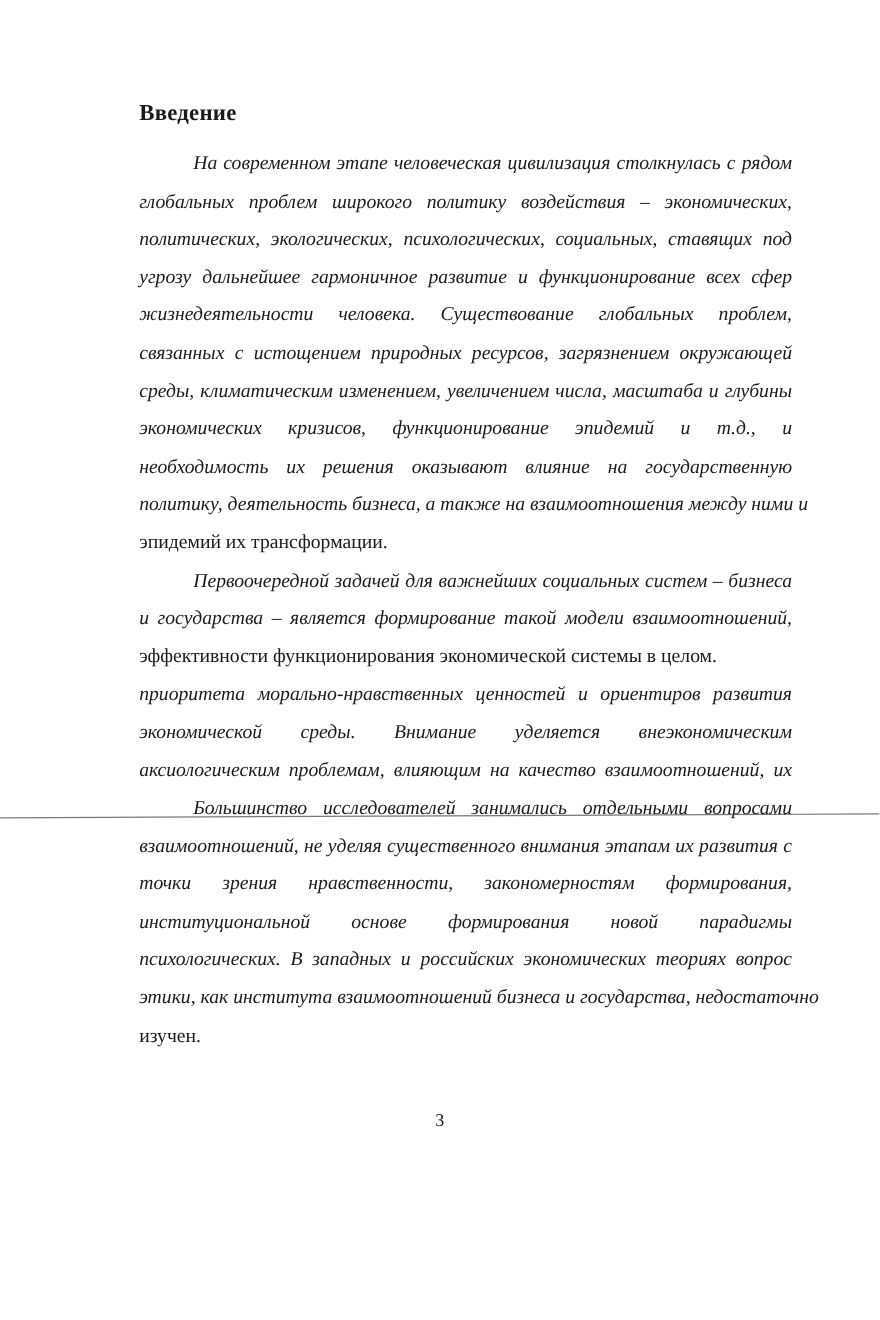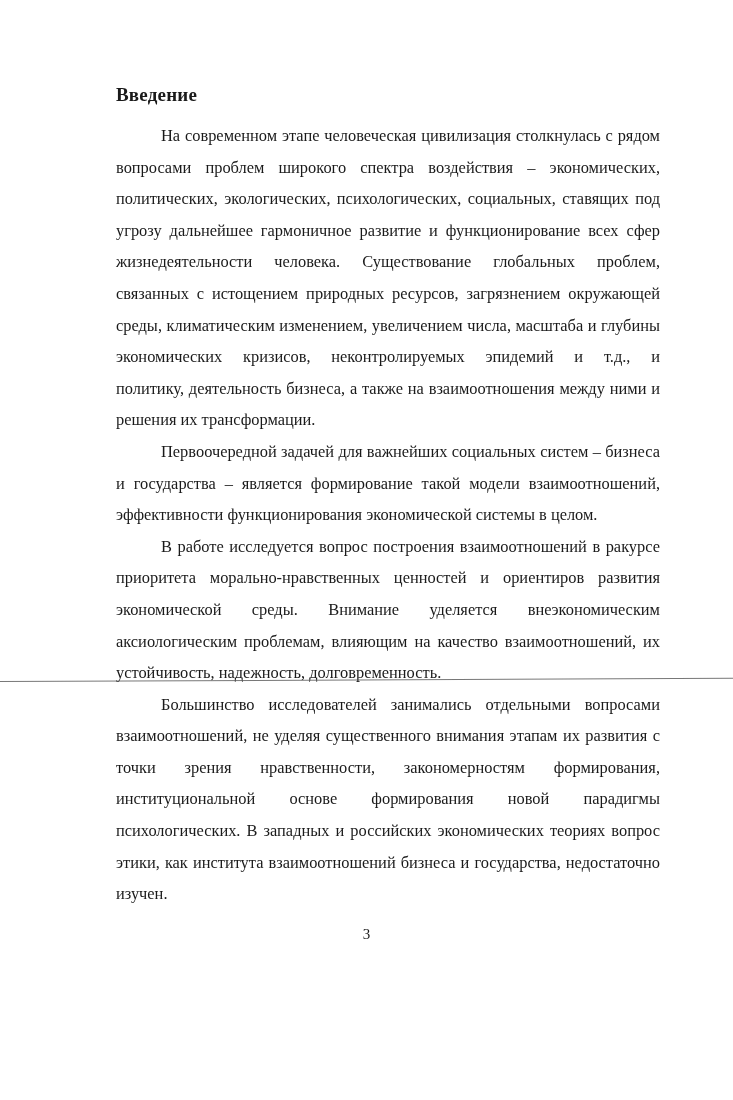--- a/index.html
+++ b/index.html
@@ -38,20 +38,21 @@
     }
     .line {
       height: 31.6px;
       line-height: 31.6px;
       font-size: 16.4px;
       white-space: nowrap;
     }
     .line.justify {
       text-align: justify;
       text-align-last: justify;
+      font-style: italic;
     }
     .line.indent {
       padding-left: 45px;
     }
     .scan-line {
       position: absolute;
       left: 0;
       top: 681px;
       width: 733px;
       height: 0;
@@ -70,37 +71,36 @@
     }
   </style>
 </head>
 <body>
 
 <div class="page">
   <h1 class="heading">Введение</h1>
 
   <div class="body-text" id="body-text">
       <div class="line justify indent">На современном этапе человеческая цивилизация столкнулась с  рядом</div>
-      <div class="line justify">вопросами проблем широкого спектра воздействия – экономических,</div>
+      <div class="line justify">глобальных проблем широкого политику воздействия – экономических,</div>
       <div class="line justify">политических, экологических, психологических, социальных, ставящих под</div>
       <div class="line justify">угрозу дальнейшее гармоничное развитие и функционирование всех сфер</div>
       <div class="line justify">жизнедеятельности человека. Существование глобальных проблем,</div>
       <div class="line justify">связанных с истощением природных ресурсов, загрязнением окружающей</div>
       <div class="line justify">среды, климатическим изменением, увеличением числа, масштаба и глубины</div>
-      <div class="line justify">экономических кризисов, неконтролируемых эпидемий и т.д., и</div>
+      <div class="line justify">экономических кризисов, функционирование эпидемий и т.д., и</div>
+      <div class="line justify">необходимость их решения оказывают влияние на государственную</div>
       <div class="line justify">политику, деятельность бизнеса, а также на взаимоотношения между ними и</div>
-      <div class="line">решения их трансформации.</div>
+      <div class="line">эпидемий их трансформации.</div>
       <div class="line justify indent">Первоочередной задачей для важнейших социальных систем – бизнеса</div>
       <div class="line justify">и государства – является формирование такой модели взаимоотношений,</div>
       <div class="line">эффективности функционирования экономической системы в целом.</div>
-      <div class="line justify indent">В работе исследуется вопрос построения взаимоотношений в ракурсе</div>
       <div class="line justify">приоритета морально-нравственных ценностей и ориентиров развития</div>
       <div class="line justify">экономической среды. Внимание уделяется внеэкономическим</div>
       <div class="line justify">аксиологическим проблемам, влияющим на качество взаимоотношений, их</div>
-      <div class="line">устойчивость, надежность, долговременность.</div>
       <div class="line justify indent">Большинство исследователей занимались отдельными вопросами</div>
       <div class="line justify">взаимоотношений, не уделяя существенного внимания этапам их развития с</div>
       <div class="line justify">точки зрения нравственности, закономерностям формирования,</div>
       <div class="line justify">институциональной основе формирования новой парадигмы</div>
       <div class="line justify">психологических. В западных и российских экономических теориях вопрос</div>
       <div class="line justify">этики, как института взаимоотношений бизнеса и государства, недостаточно</div>
       <div class="line">изучен.</div>
     </div>
 
   <div class="scan-line"></div>

